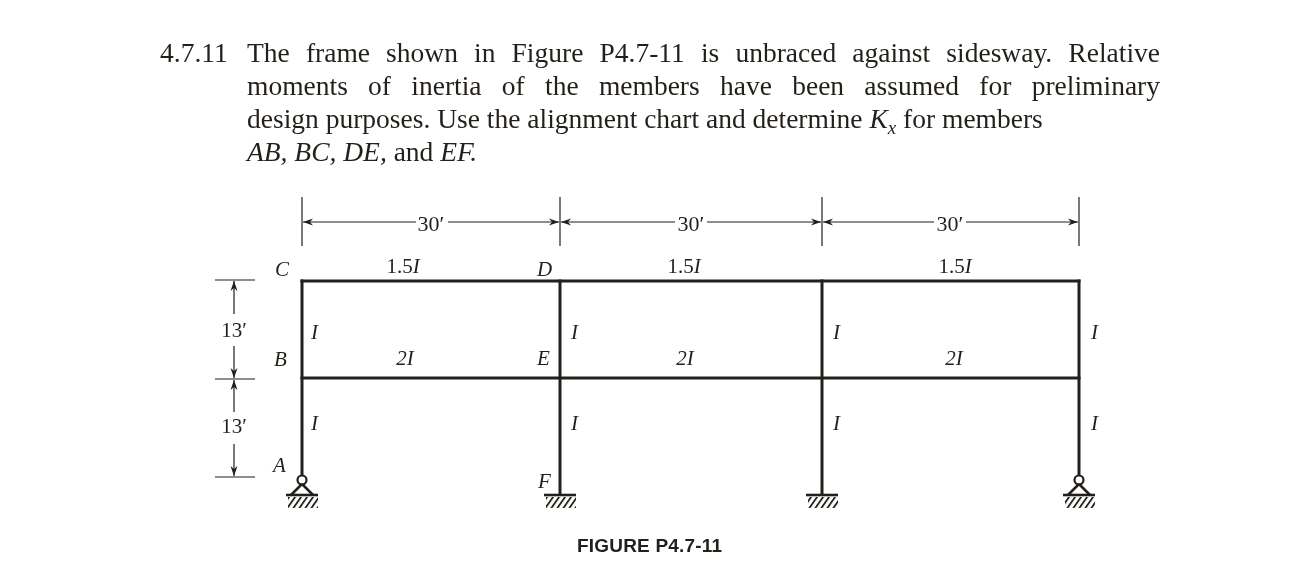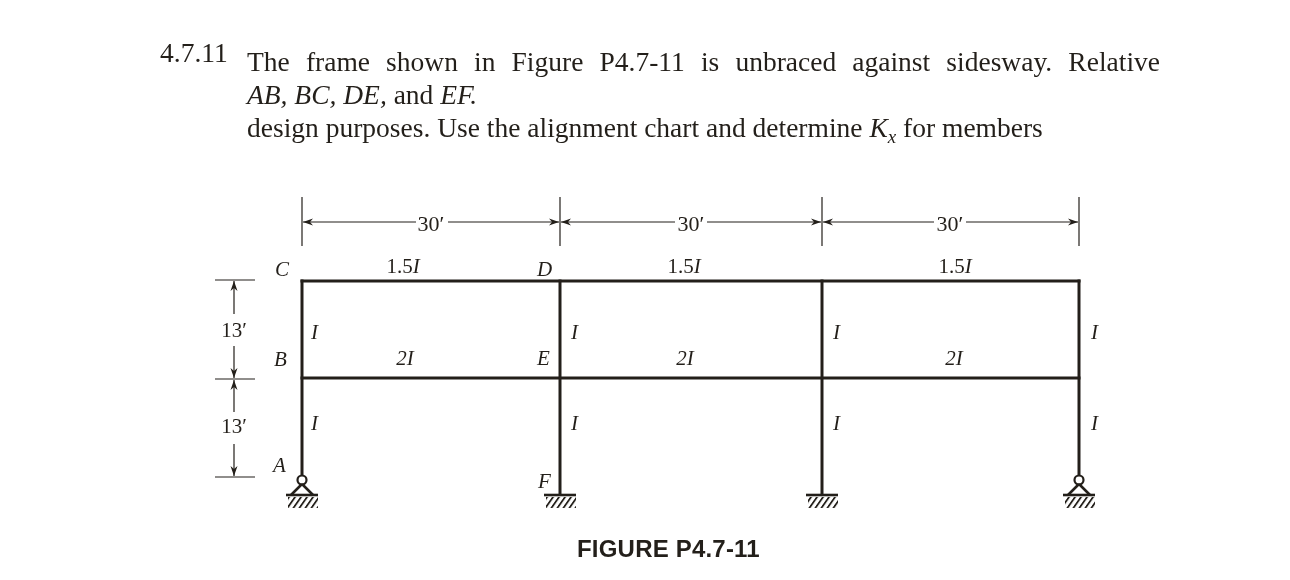--- a/index.html
+++ b/index.html
@@ -3,42 +3,43 @@
 <meta charset="utf-8">
 <style>
   html, body { margin:0; padding:0; background:#ffffff; }
   body { width:1290px; height:580px; position:relative; overflow:hidden; color:#231f1a; }
   .problem {
     position:absolute; left:160px; top:36px; width:1000px;
     font-family:"Liberation Serif", "DejaVu Serif", serif;
     font-size:27.5px; line-height:33px; color:#231f1a;
   }
   .problem .num { position:absolute; left:0; top:0; font-weight:normal; }
-  .problem .body { margin-left:87px; text-align:justify; text-align-last:left;margin-top:9px; }
+  .problem .body { margin-left:87px; text-align:justify; text-align-last:left; }
   .problem .line { display:block; white-space:nowrap; }
   .problem .just { text-align:justify; text-align-last:justify; white-space:normal; }
   .it { font-style:italic; }
   sub.x { font-size:19px; font-style:italic; vertical-align:-6px; line-height:0; }
   svg.fig { position:absolute; left:0; top:0; }
   .lbl { font-family:"Liberation Serif", "DejaVu Serif", serif; fill:#231f1a; }
   .caption {
     position:absolute; left:577px; top:535px;
     font-family:"Liberation Sans", "DejaVu Sans", sans-serif;
-    font-weight:bold; font-size:24px; color:#231f1a; letter-spacing:0.2px;
+    font-weight:bold; font-size:19px; color:#231f1a; letter-spacing:0.2px;
   }
 </style>
 </head>
 <body>
 
 <div class="problem">
   <span class="num">4.7.11</span>
   <div class="body">
     <span class="line just">The frame shown in Figure P4.7-11 is unbraced against sidesway. Relative</span>
+    <span class="line just">moments of inertia of the members have been assumed for preliminary</span>
+    <span class="line"><span>design purposes. Use the alignment chart and determine</span> <span class="it">K</span><sub class="x">x</sub><span> for members</span></span>
     <span class="line"><span class="it">AB, BC, DE,</span><span> and </span><span class="it">EF.</span></span>
-    <span class="line"><span>design purposes. Use the alignment chart and determine</span> <span class="it">K</span><sub class="x">x</sub><span> for members</span></span>
   </div>
 </div>
 
 <svg class="fig" width="1290" height="580" viewBox="0 0 1290 580">
   <defs>
     <marker id="arr" viewBox="0 0 10 10" refX="10" refY="5" markerWidth="10" markerHeight="10" orient="auto-start-reverse" markerUnits="userSpaceOnUse">
       <path d="M0,1.5 L10,5 L0,8.5 L3,5 Z" fill="#231f1a"></path>
     </marker>
     <pattern id="hatch" width="6" height="10" patternUnits="userSpaceOnUse" patternTransform="skewX(-35)">
       <rect x="0" y="0" width="2.2" height="10" fill="#231f1a"></rect>

